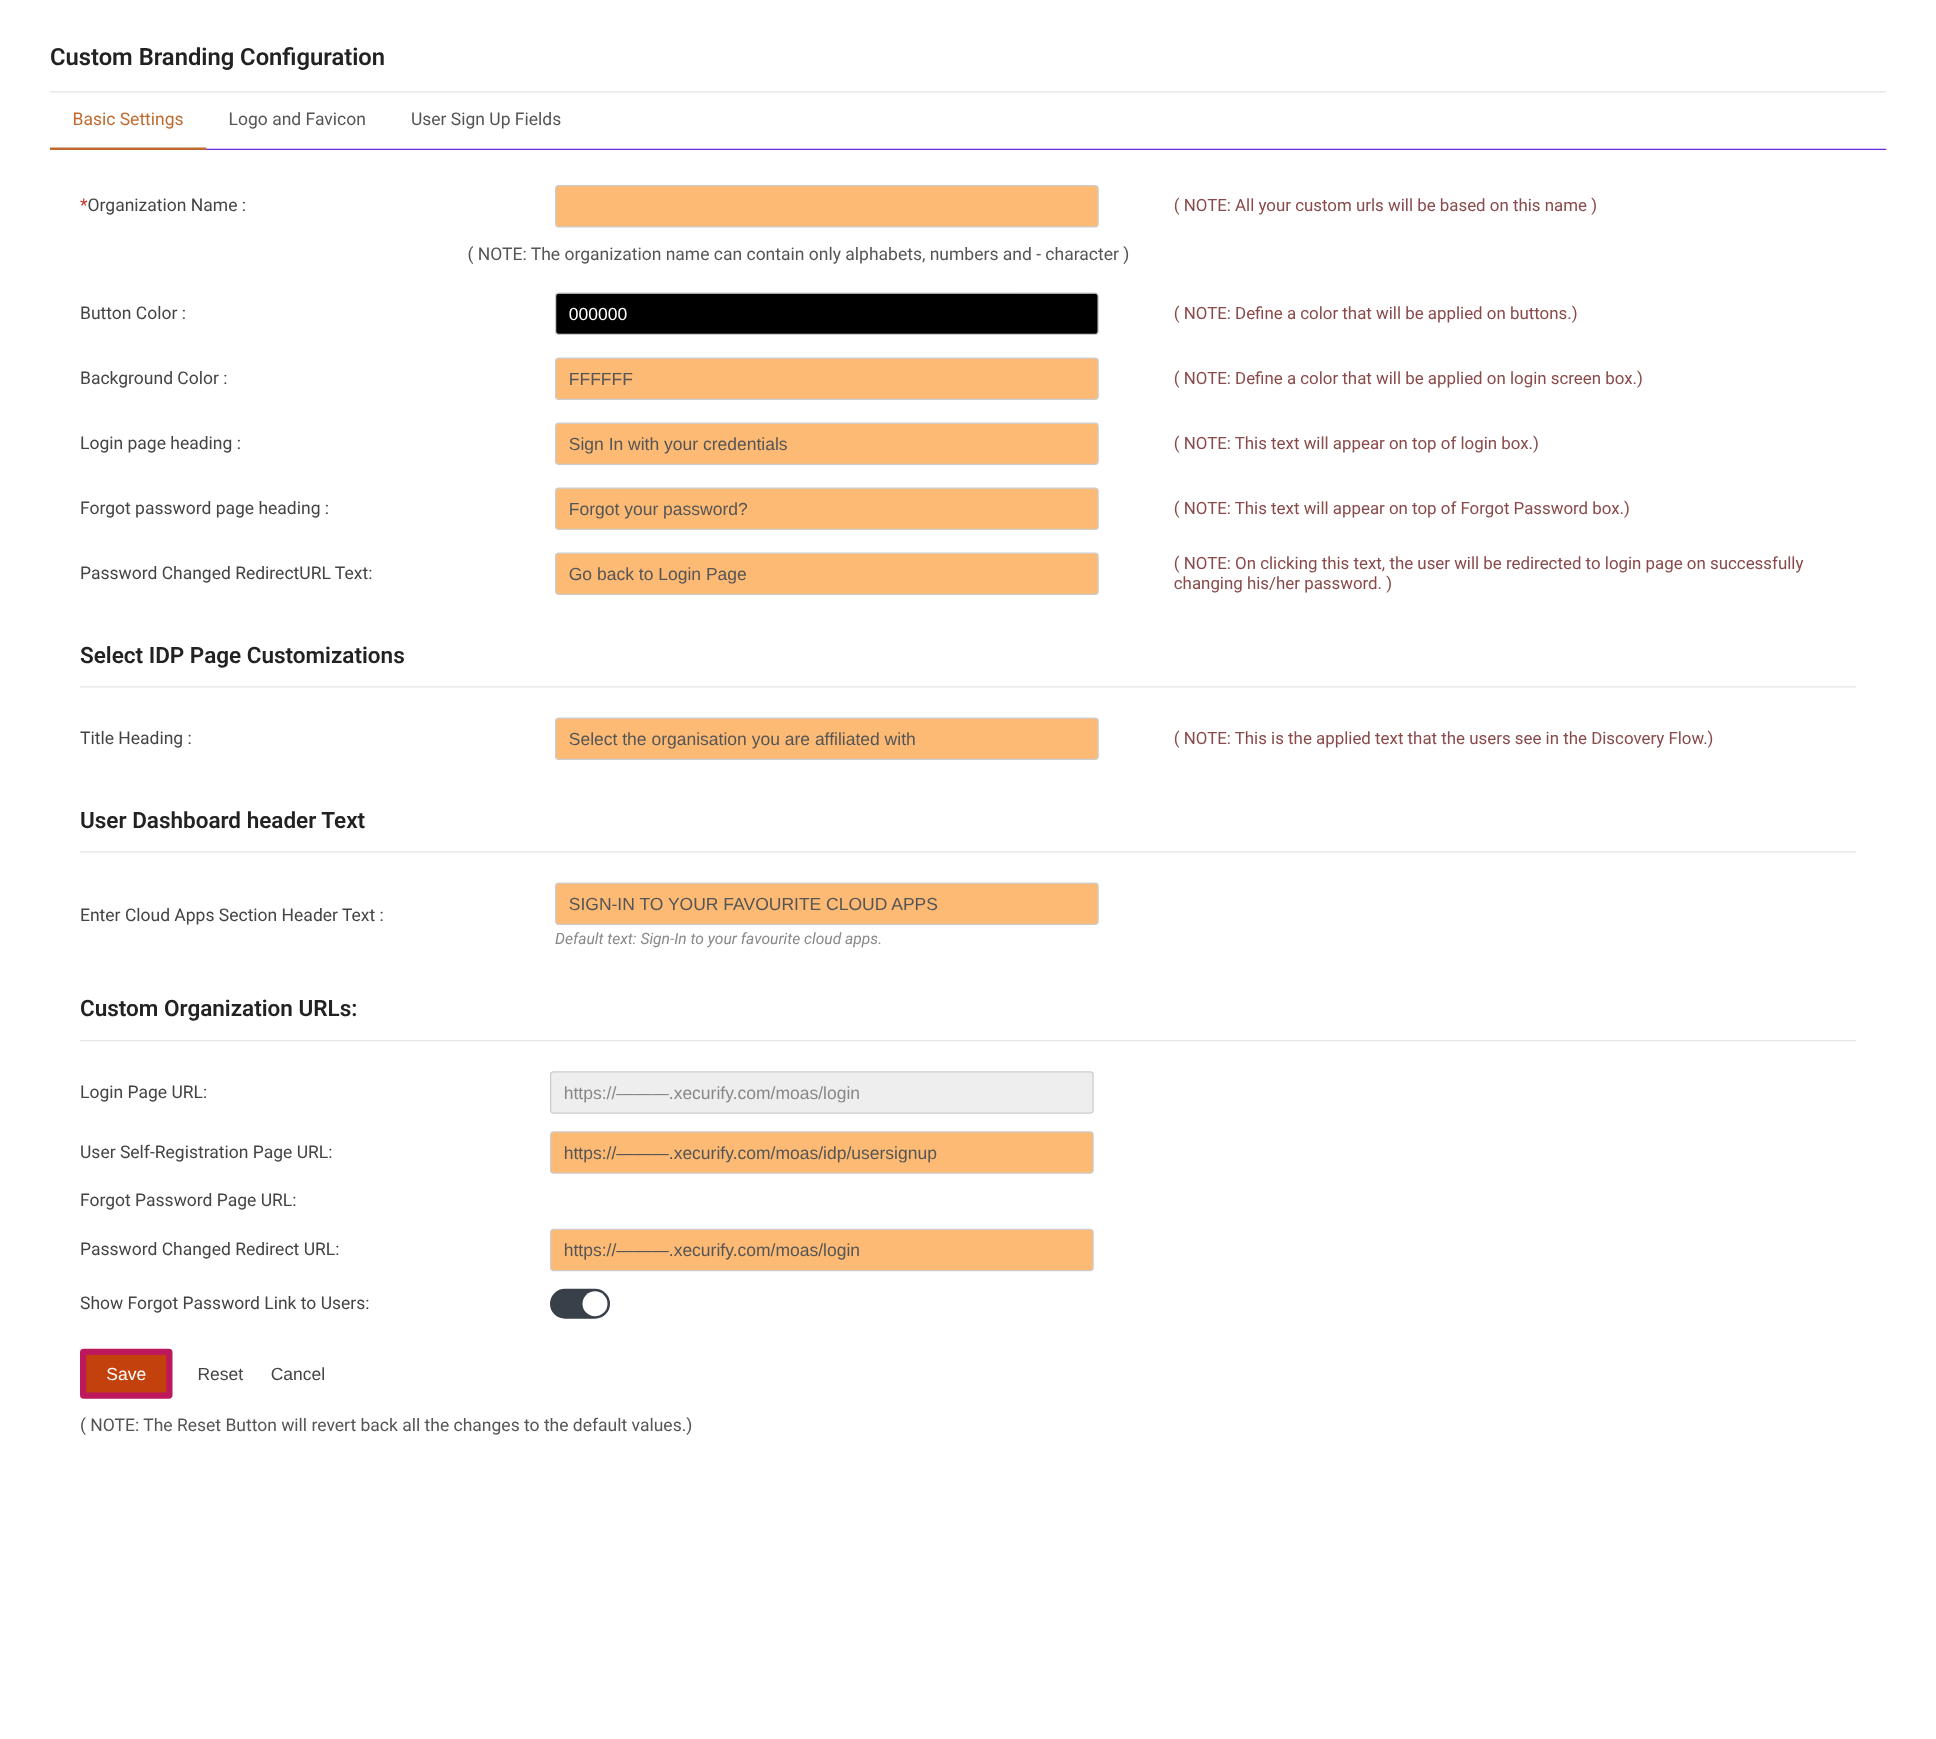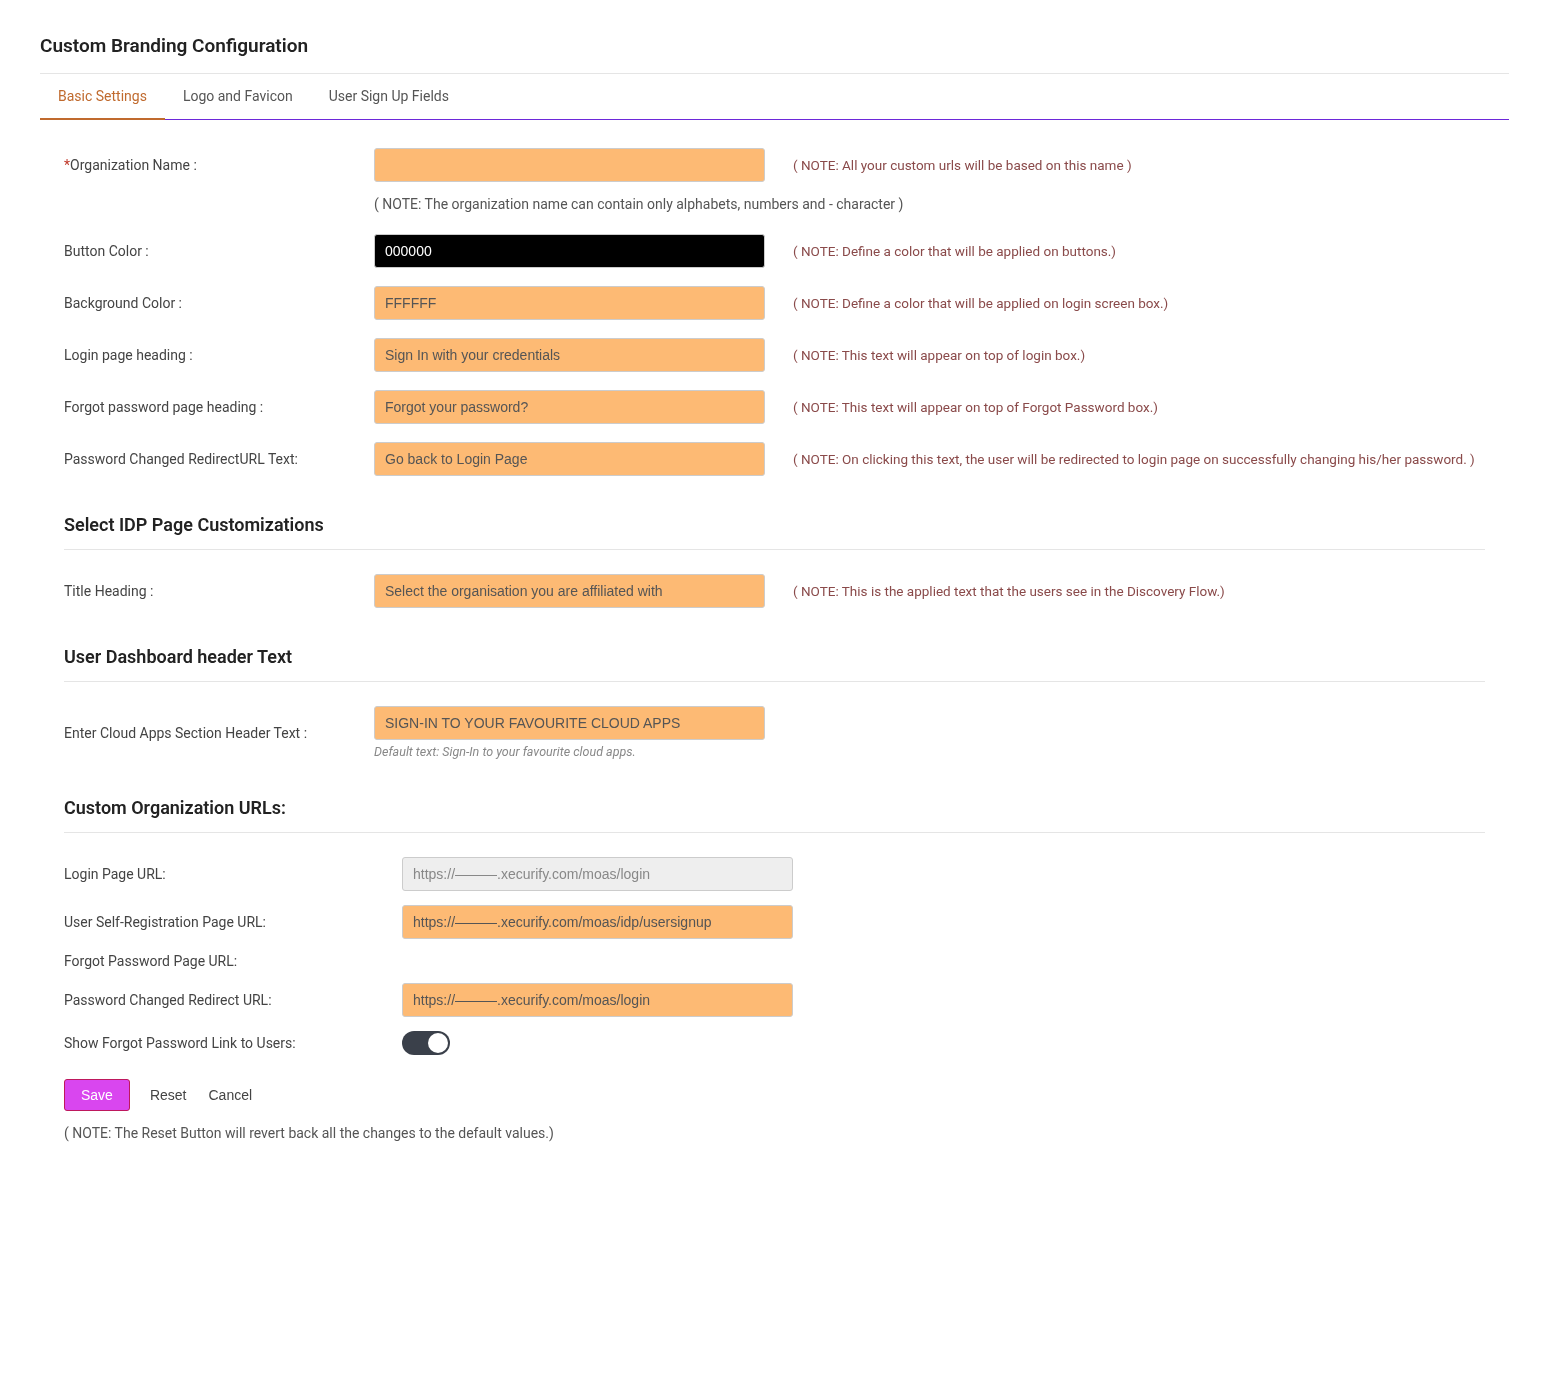--- a/index.html
+++ b/index.html
@@ -33,32 +33,34 @@
     border-bottom: 2px solid #c06a2e;
     margin-bottom: -1px;
   }
   .form-area {
     padding: 0 24px;
   }
   .row {
     display: flex;
     align-items: center;
     margin-bottom: 18px;
+    gap: 32px;
   }
   .row.align-top { align-items: center; }
   .label-col {
     width: 310px;
     flex-shrink: 0;
     color: #444;
     font-size: 14px;
   }
   .req { color: #c0392b; }
   .input-col {
-    width: 391px;
+    width: 435px;
     flex-shrink: 0;
+    margin-left: 38px;
   }
   .note-col {
     flex: 1;
     padding-left: 28px;
     color: #8a4a4a;
     font-size: 13.5px;
   }
   input[type=text] {
     width: 100%;
     padding: 8px 10px;
@@ -124,23 +126,23 @@
     border-radius: 50%;
   }
   .actions {
     display: flex;
     align-items: center;
     gap: 18px;
     margin-top: 24px;
     margin-bottom: 14px;
   }
   .btn-save {
-    background: #d946ef;
+    background: #c2410c;
     color: #fff;
-    border: 1px solid #be185d;
+    border: 5px solid #be185d;
     padding: 7px 16px;
     border-radius: 3px;
     font-size: 14px;
     cursor: pointer;
   }
   .btn-link {
     background: none;
     border: none;
     color: #444;
     font-size: 14px;

